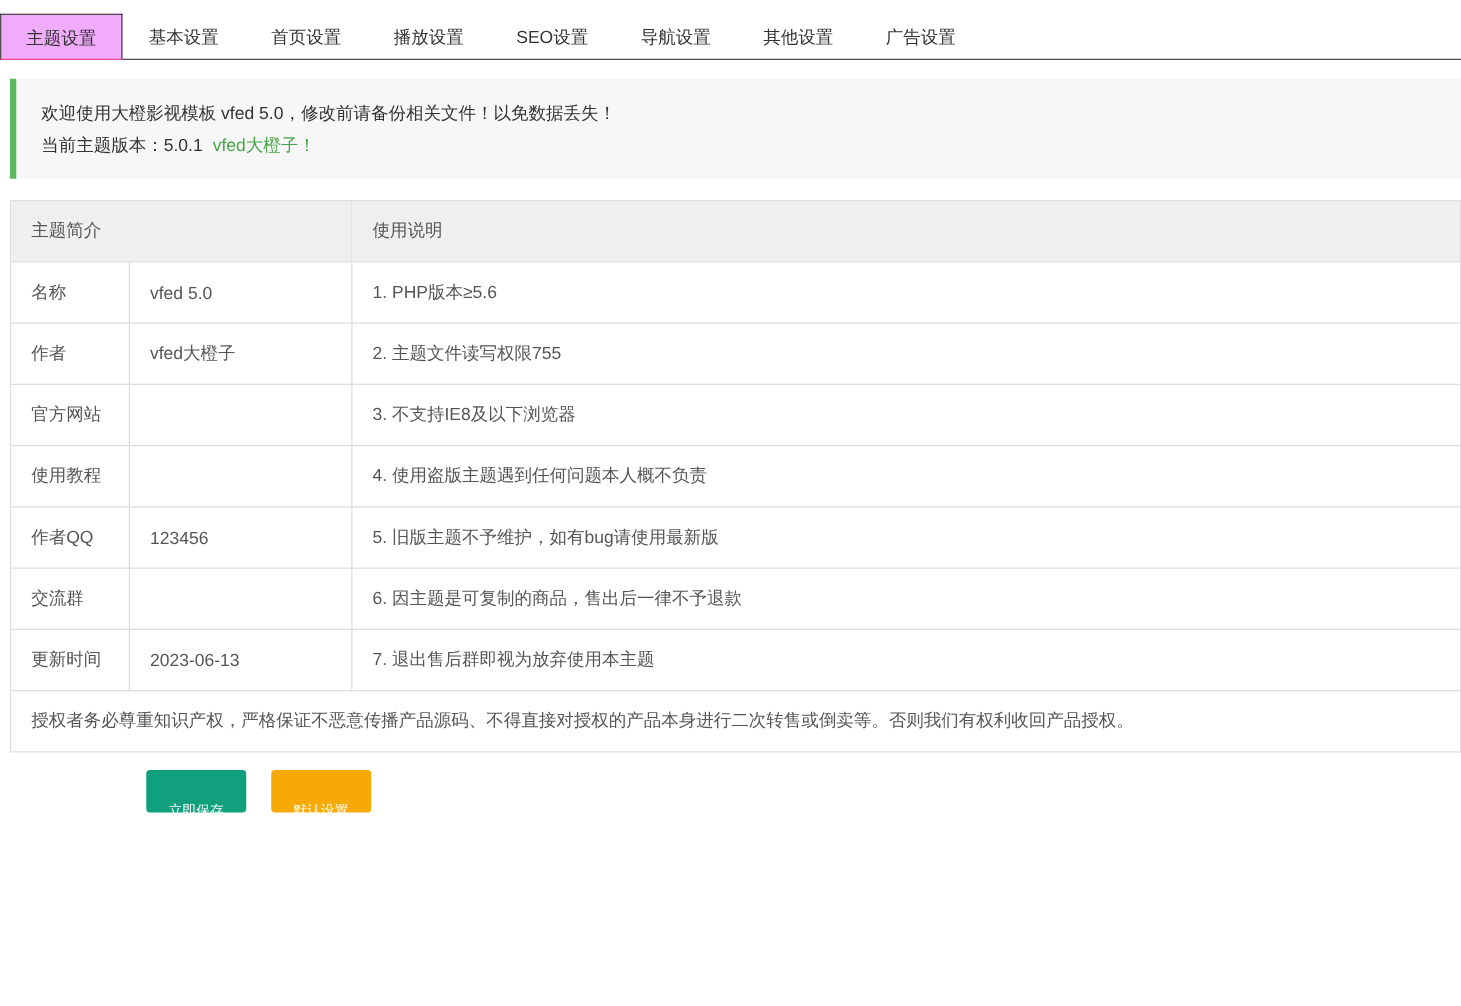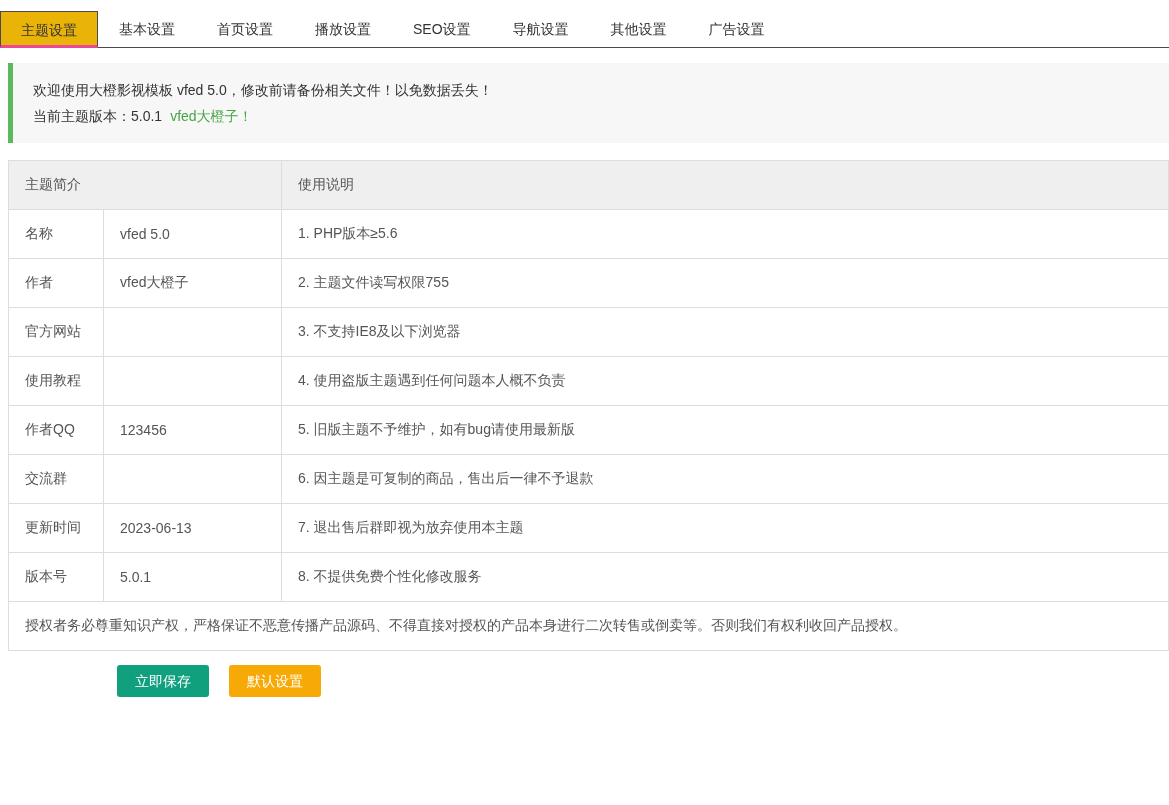--- a/index.html
+++ b/index.html
@@ -23,23 +23,23 @@
     height: 37px;
     line-height: 37px;
     padding: 0 20px;
     cursor: pointer;
     white-space: nowrap;
     color: #333;
     background: transparent;
     border: 1px solid transparent;
   }
   .tab.active {
-    background: #eab308;
+    background: #f0abfc;
     border: 1px solid var(--tab-underline, #4a4a4a);
-    border-bottom: 3px solid #ec4899;
+    border-bottom: 1px solid #ec4899;
     margin-bottom: -1px;
     position: relative;
   }
 
   
   .content { margin: 15px 0 0 8px; }
 
   .notice {
     background: var(--notice-bg, #f7f7f7);
     border-left: 5px solid var(--notice-border, #5cb85c);
@@ -76,22 +76,22 @@
   .col-value { width: 178px; }
 
   
   .actions { margin: 14px 0 0 109px; }
   .btn {
     display: inline-block;
     border: none;
     border-radius: 3px;
     height: 32px;
     line-height: 32px;
-    padding: 0 18px;
-    font-size: 14px;
+    padding: 17px 18px;
+    font-size: 11px;
     color: #fff;
     cursor: pointer;
     margin-right: 16px;
     font-family: inherit;
   }
   .btn.save    { background: var(--save-button-bg, #10a07e); }
   .btn.default { background: var(--default-button-bg, #f7a905); text-align: right; }
 </style>
 </head>
 <body>
@@ -155,25 +155,20 @@
         <tr>
     <td>交流群</td>
     <td></td>
     <td>6. 因主题是可复制的商品，售出后一律不予退款</td>
   </tr>
         <tr>
     <td>更新时间</td>
     <td>2023-06-13</td>
     <td>7. 退出售后群即视为放弃使用本主题</td>
   </tr>
-        <tr>
-    <td>版本号</td>
-    <td>5.0.1</td>
-    <td>8. 不提供免费个性化修改服务</td>
-  </tr>
       </tbody>
     <tfoot>
       <tr>
         <td colspan="3">授权者务必尊重知识产权，严格保证不恶意传播产品源码、不得直接对授权的产品本身进行二次转售或倒卖等。否则我们有权利收回产品授权。</td>
       </tr>
     </tfoot>
   </table>
 
   <div class="actions">
     <button class="btn save">立即保存</button>

